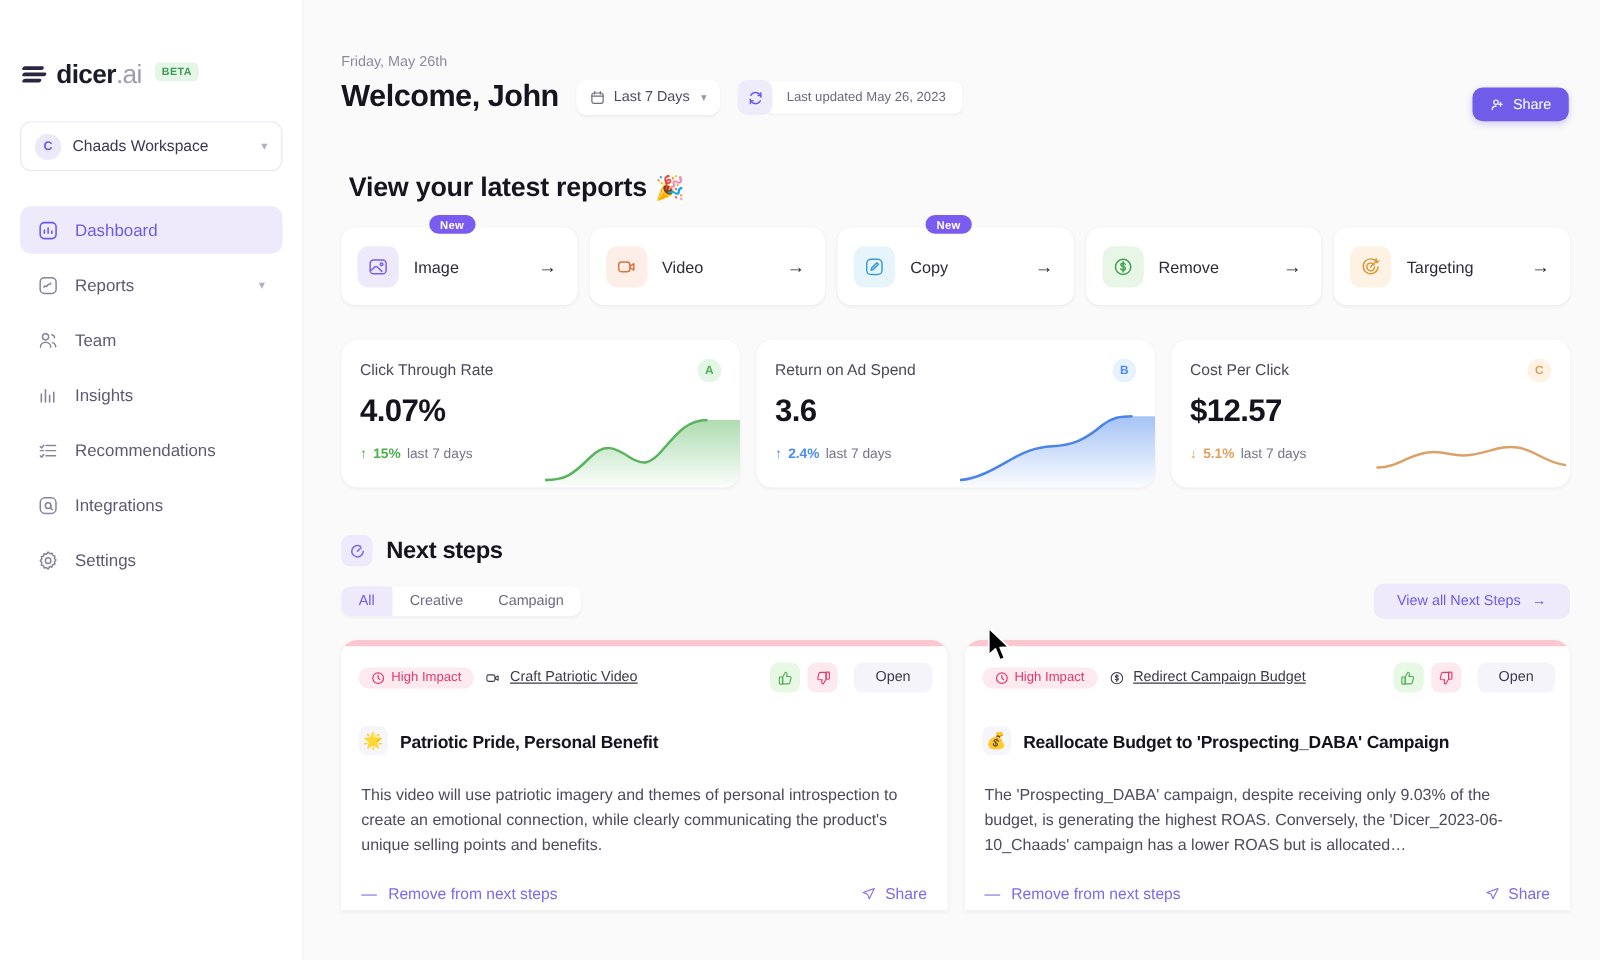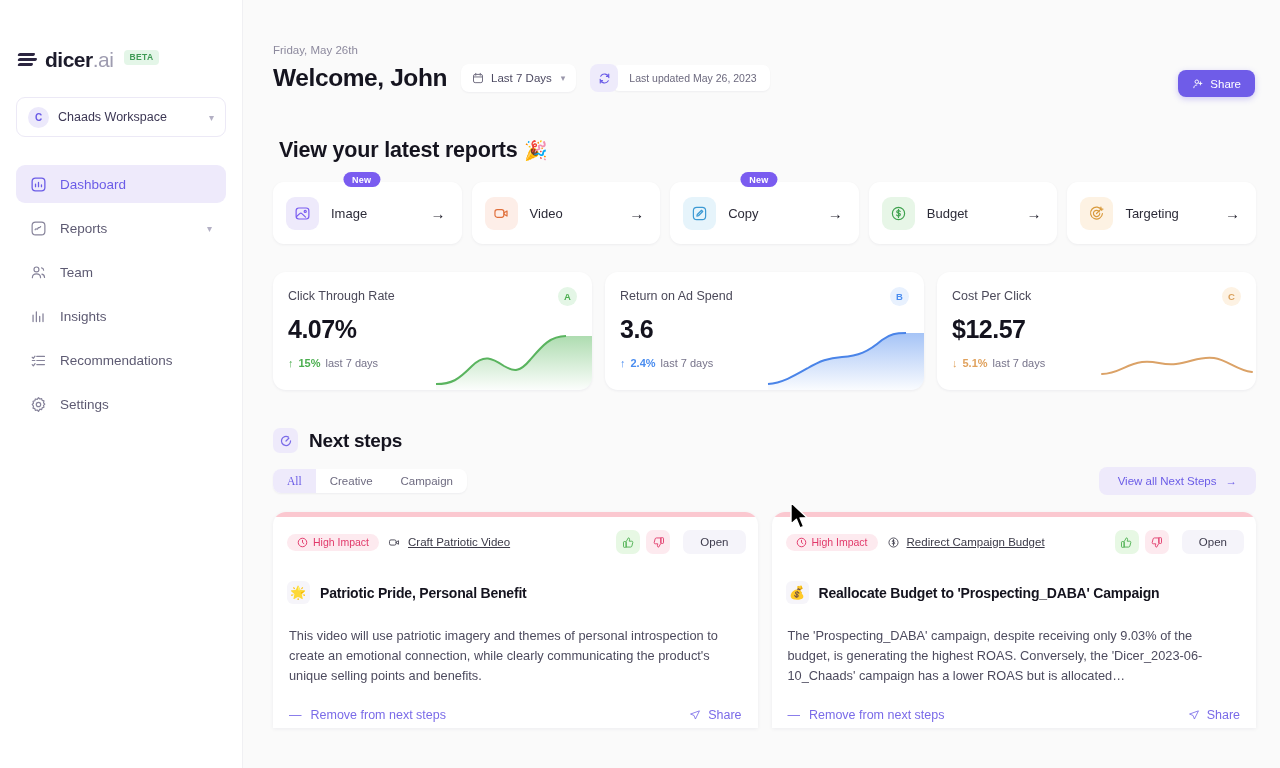--- a/index.html
+++ b/index.html
@@ -156,21 +156,21 @@
     width: 25px; height: 25px; border-radius: 7px; background: #eeeafb;
     display: flex; align-items: center; justify-content: center; flex: 0 0 25px;
   }
   .ns-title { font-size: 19px; font-weight: 700; color: #14131e; letter-spacing: -.3px; }
 
   .ns-controls { margin-top: 14px; display: flex; align-items: center; }
   .tabs { display: flex; background: #fff; border-radius: 8px; overflow: hidden; box-shadow: 0 1px 2px rgba(25,20,60,.05); }
   .tab {
     font-size: 11.5px; color: #6e6b80; padding: 6px 14px; cursor: pointer;
   }
-  .tab.active { background: #eeeafb; color: #6b5ce7; font-family: Liberation Serif, serif; }
+  .tab.active { background: #eeeafb; color: #6b5ce7; }
   .viewall {
     margin-left: auto; background: #eeeafb; color: #6b5ce7;
     font-size: 11.5px; border-radius: 8px; height: 28px;
     display: flex; align-items: center; gap: 9px; padding: 0 19px;
     border: none; cursor: pointer;
   }
 
   
   .rec-row { margin-top: 17px; display: flex; gap: 14px; }
   .rec-card {
@@ -274,20 +274,28 @@
             <path d="M3.6 16V8.5M7.5 16V4.6M11.4 16v-6.2M15.3 16V6.8" stroke-linecap="round"></path>
           </svg>
         <span class="nav-label">Insights</span>
       </div>
       <div class="nav-item">
         <svg class="nav-ico" viewBox="0 0 20 20" fill="none" stroke="#86839a" stroke-width="1.4">
             <path d="M8 5.2h9M8 10h9M8 14.8h9" stroke-linecap="round"></path>
             <path d="M2.6 6.2l1.3 1.3 2-2.6M2.6 14.9l1.3 1.3 2-2.6M2.7 10h3" stroke-linecap="round" stroke-linejoin="round"></path>
           </svg>
         <span class="nav-label">Recommendations</span>
+      </div>
+      <div class="nav-item">
+        <svg class="nav-ico" viewBox="0 0 20 20" fill="none" stroke="#86839a" stroke-width="1.4">
+            <rect x="2.6" y="2.6" width="14.8" height="14.8" rx="4.5"></rect>
+            <circle cx="10" cy="10" r="2.6"></circle>
+            <path d="M12.6 10v2.2c0 .9.7 1.5 1.5 1.5" stroke-linecap="round"></path>
+          </svg>
+        <span class="nav-label">Integrations</span>
       </div>
       <div class="nav-item">
         <svg class="nav-ico" viewBox="0 0 20 20" fill="none" stroke="#86839a" stroke-width="1.4">
             <circle cx="10" cy="10" r="2.6"></circle>
             <path d="M10 1.9l1.5 1.6 2.2-.5.6 2.1 2.1.7-.5 2.2 1.5 1.5-1.5 1.5.5 2.2-2.1.7-.6 2.1-2.2-.5L10 18.1l-1.5-1.6-2.2.5-.6-2.1-2.1-.7.5-2.2L2.6 10l1.5-1.5-.5-2.2 2.1-.7.6-2.1 2.2.5z" stroke-linejoin="round"></path>
           </svg>
         <span class="nav-label">Settings</span>
       </div>
     </nav>
   </aside>
@@ -371,21 +379,21 @@
           <span class="type-arrow">→</span>
         </div>
 
         <div class="type-card">
           <span class="type-ico" style="background:#e7f6e7">
             <svg width="17" height="17" viewBox="0 0 20 20" fill="none" stroke="#3fa24f" stroke-width="1.4">
                 <circle cx="10" cy="10" r="7.2"></circle>
                 <path d="M12 7.6c-.5-.8-1.2-1.1-2.1-1.1-1.2 0-2 .6-2 1.5 0 2.2 4.3 1 4.3 3.3 0 1-1 1.7-2.2 1.7-1 0-1.8-.4-2.3-1.2M10 5.2v9.6" stroke-linecap="round"></path>
               </svg>
           </span>
-          <span class="type-label">Budget</span>
+          <span class="type-label">Remove</span>
           <span class="type-arrow">→</span>
         </div>
 
         <div class="type-card">
           <span class="type-ico" style="background:#fdf2e3">
             <svg width="17" height="17" viewBox="0 0 20 20" fill="none" stroke="#d99a3c" stroke-width="1.4">
                 <path d="M16.2 6.2A7 7 0 1 0 17 10" stroke-linecap="round"></path>
                 <path d="M13.3 8.1A3.7 3.7 0 1 0 13.8 10" stroke-linecap="round"></path>
                 <path d="M10 10l5.2-5.2M15.2 4.8V2.4M15.2 4.8h2.4" stroke-linecap="round" stroke-linejoin="round"></path>
               </svg>

